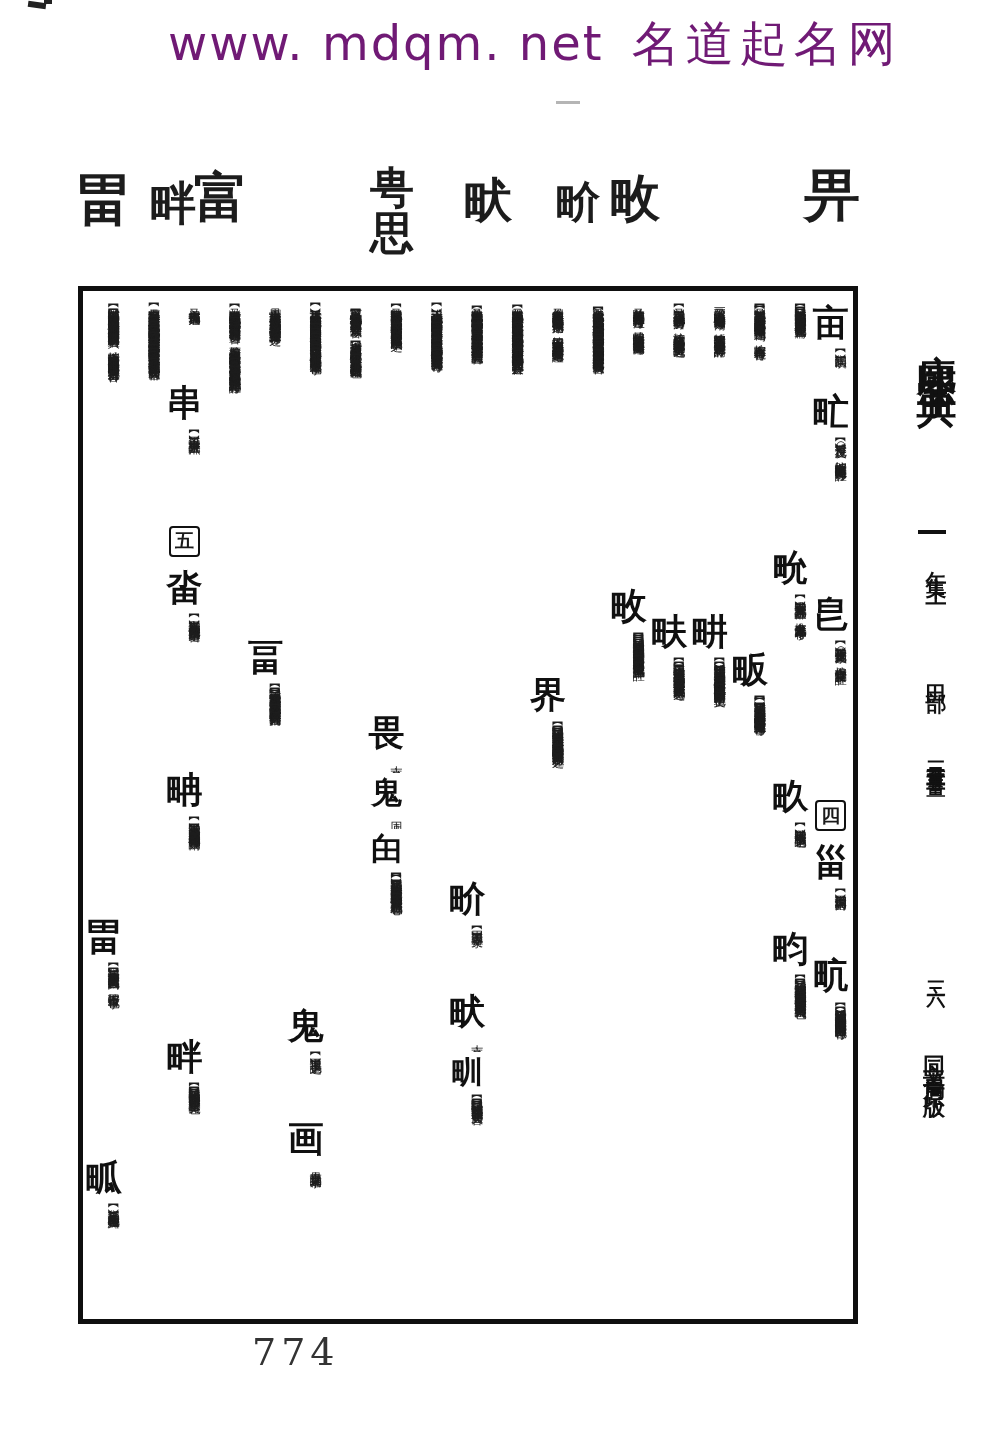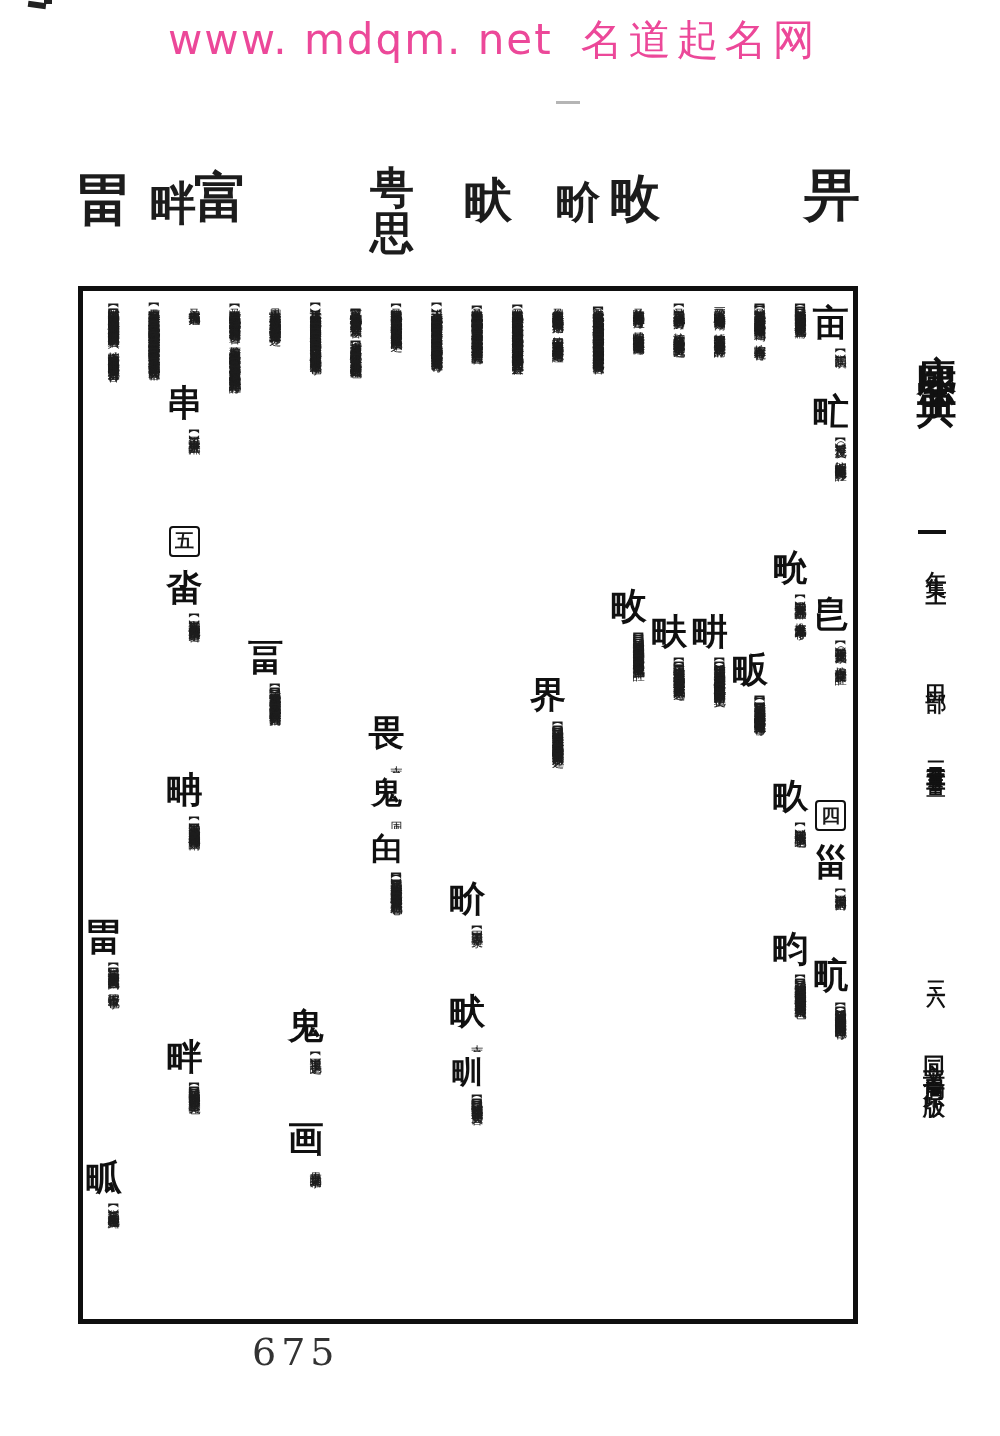--- a/index.html
+++ b/index.html
@@ -1,21 +1,21 @@
 <!DOCTYPE html>
 <html><head>
 <meta charset="utf-8">
 <style>
   html,body{margin:0;padding:0;background:#e8e8e8;}
   .page{position:relative;width:1000px;height:1436px;background:#ffffff;overflow:hidden;
         font-family:"DejaVu Serif","Liberation Serif",serif;color:#1a1a1a;}
   
   .watermark{position:absolute;top:12px;left:168px;width:720px;white-space:nowrap;
              font-family:"DejaVu Sans","Liberation Sans",sans-serif;
-             font-size:42px;color:#ec4899;font-weight:400;letter-spacing:2px;}
+             font-size:48px;color:#701a75;font-weight:400;letter-spacing:2px;}
   .watermark .cjk{margin-left:28px;letter-spacing:6px;}
   
   .seal-row{position:absolute;top:0;left:0;width:1000px;height:290px;}
   .seal-item{position:absolute;color:#1c1c1c;font-weight:600;line-height:1.02;text-align:center;}
   .seal-item span{display:block;}
   
   .frame{position:absolute;left:78px;top:286px;width:780px;height:1038px;
          border:5px solid #0f0f0f;box-sizing:border-box;overflow:hidden;background:#fff;}
   .cols{display:flex;flex-direction:row-reverse;height:100%;padding:8px 2px 2px 2px;box-sizing:border-box;}
   .col{width:40.4px;flex:0 0 auto;display:flex;flex-direction:column;align-items:center;
@@ -208,15 +208,15 @@
   <div class="margin-col">
     <span class="m-vert m-title">康熙字典</span>
     <span class="m-divider"></span>
     <span class="m-vert m-volume">午集上</span>
     <span class="m-vert m-radical">田部</span>
     <span class="m-vert m-strokes">三畫至五畫</span>
     <span class="m-vert m-folio">三六</span>
     <span class="m-vert m-publisher">同文書局原版</span>
   </div>
 
-  <div class="page-num">675</div>
+  <div class="page-num">774</div>
 
 </div>
 
 </body></html>

